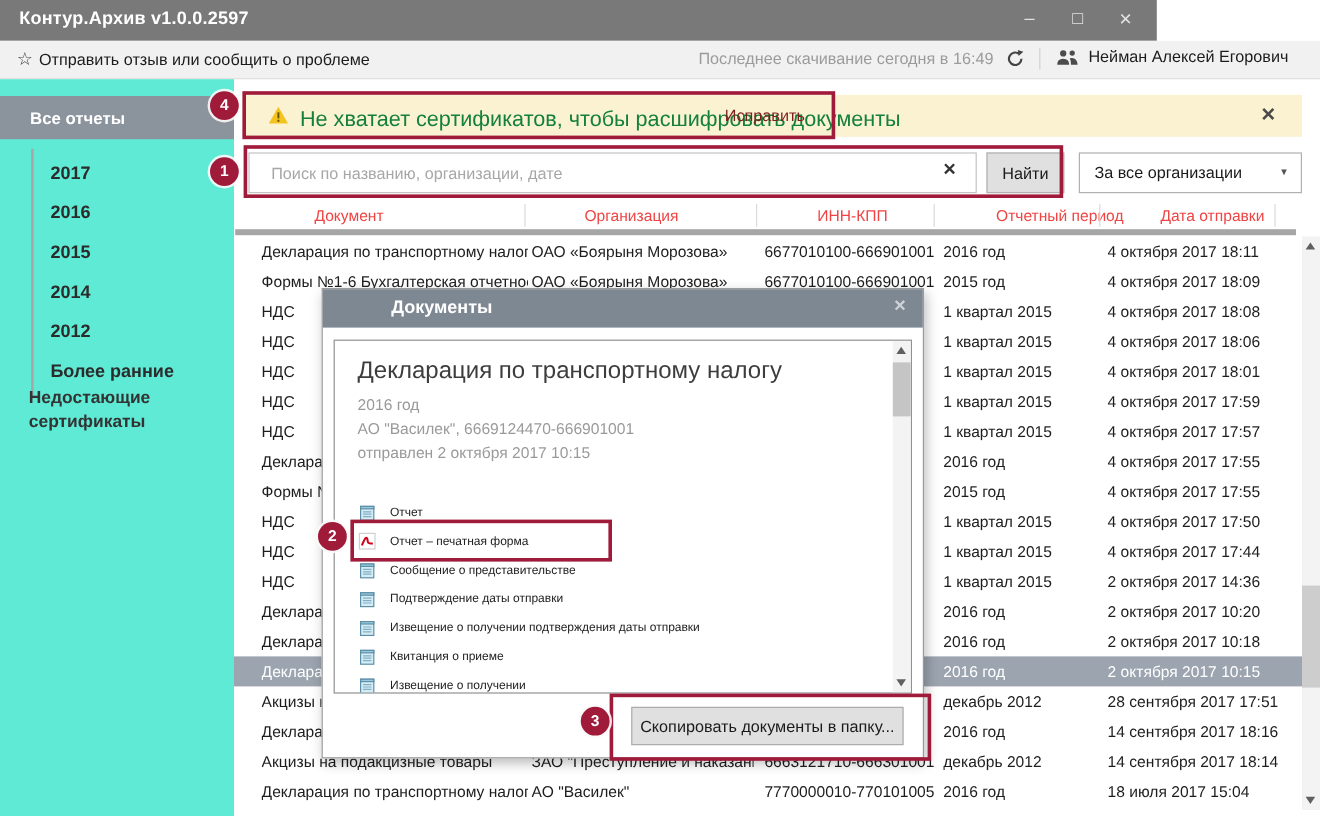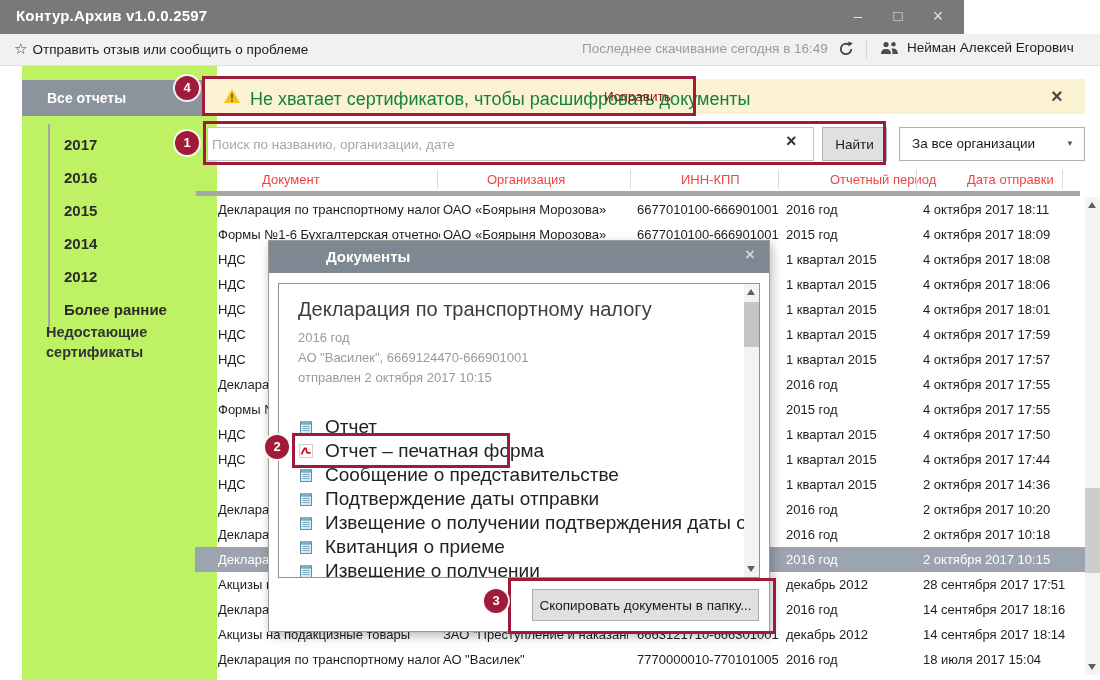--- a/index.html
+++ b/index.html
@@ -17,35 +17,35 @@
   .toolbar { position:absolute; left:0; top:34px; width:1100px; height:32px; background:#f1f1f1; border-bottom:1px solid #e0e0e0; }
   .feedback { position:absolute; left:14px; top:40px; font-size:13.5px; color:#1c1c1c; cursor:pointer; }
   .feedback .star { color:#3f3f3f; font-size:15px; margin-right:5px; }
   .last-download { position:absolute; left:582px; top:41px; font-size:13.5px; color:#9b9b9b; }
   .refresh { position:absolute; left:838px; top:41px; width:16px; height:16px; cursor:pointer; }
   .tb-divider { position:absolute; left:866px; top:40px; width:1px; height:18px; background:#d2d2d2; }
   .user { position:absolute; left:880px; top:40px; display:flex; align-items:center; cursor:pointer; }
   .user .name { margin-left:8px; font-size:13.5px; color:#1c1c1c; }
 
   
-  .sidebar { position:absolute; left:0; top:66px; width:195px; height:614px; background:#bef264;margin-left:22px; }
+  .sidebar { position:absolute; left:0; top:66px; width:195px; height:614px; background:#5eead4; }
   .all-reports { position:absolute; left:0; top:14px; width:195px; height:36px; background:#8b939d; color:#fff; font-size:14px; font-weight:bold; line-height:36px; padding-left:25px; cursor:pointer; }
   .years { position:absolute; left:26px; top:58px; border-left:2px solid #a6a6a6; padding:4px 0 6px 0; list-style:none; }
   .years li { padding:8px 0 8px 14px; font-size:15px; font-weight:bold; color:#2b2b2b; cursor:pointer; white-space:nowrap; }
   .missing-certs { position:absolute; left:24px; top:256px; width:135px; font-size:14.5px; font-weight:bold; color:#333; line-height:20px; cursor:pointer; }
 
   
   .banner { position:absolute; left:205px; top:79px; width:880px; height:35px; background:#fbf2d2; }
   .warn-icon { position:absolute; left:223px; top:88px; }
   .banner-text { position:absolute; left:250px; top:89px; font-size:18px; color:#15803d; }
   .banner-action { position:absolute; left:604px; top:89px; font-size:13.5px; color:#7f1d1d; cursor:pointer; }
   .banner-close { position:absolute; left:1051px; top:83px; font-size:20px; font-weight:bold; color:#4a4a4a; cursor:pointer; line-height:26px; }
 
   
-  .search-input { position:absolute; left:207px; top:127px; width:607px; height:34px; border:1px solid #c3c3c3; background:#fff; font-size:13.5px; padding:0 32px 0 4px; color:#222; font-family:inherit; }
+  .search-input { position:absolute; left:207px; top:127px; width:607px; height:34px; border:1px solid #c3c3c3; background:#fff; font-size:13.5px; padding:0 32px 0 18px; color:#222; font-family:inherit; }
   .search-input::placeholder { color:#a7a7a7; }
   .search-clear { position:absolute; left:786px; top:131px; font-size:18px; font-weight:bold; color:#333; cursor:pointer; }
   .find-button { position:absolute; left:822px; top:127px; width:65px; height:34px; background:#e0e0e0; border:1px solid #b0b0b0; font-size:13.5px; color:#1a1a1a; font-family:inherit; cursor:pointer; }
   .org-select { position:absolute; left:899px; top:127px; width:186px; height:34px; background:#fff; border:1px solid #b0b0b0; font-size:13.5px; color:#1a1a1a; line-height:32px; padding-left:12px; cursor:pointer; }
   .org-select .caret { position:absolute; right:10px; top:0; font-size:8px; color:#555; }
 
   
   .th-cell { position:absolute; top:172px; font-size:13px; color:#ef4444; cursor:pointer;margin-left:44px; }
   .th-doc{left:218px} .th-org{left:443px} .th-inn{left:637px} .th-period{left:786px} .th-date{left:923px}
   .h-div { position:absolute; top:170px; width:1px; height:19px; background:#dadada; }
@@ -70,26 +70,26 @@
   .modal { position:absolute; left:268px; top:240px; width:502px; height:392px; background:#fff; border:1px solid #9b9b9b; box-shadow:2px 4px 10px rgba(0,0,0,.28); z-index:20; }
   .modal-header { position:absolute; left:0; top:0; width:100%; height:32px; background:#7e8893; }
   .modal-title { position:absolute; left:20px; top:7px; color:#fff; font-size:15px; font-weight:bold;margin-left:37px; }
   .modal-close { position:absolute; right:14px; top:4px; color:#cdd2d7; font-size:17px; font-weight:bold; cursor:pointer; }
   .doc-panel { position:absolute; left:9px; top:42px; width:482px; height:295px; border:1px solid #919191; background:#fff; overflow:hidden; }
   .doc-title { position:absolute; left:19px; top:14px; font-size:20px; color:#3d3d3d; white-space:nowrap; }
   .doc-meta { position:absolute; left:19px; top:44px; font-size:13px; color:#9a9a9a; line-height:20px; }
   .file-list { position:absolute; left:19px; top:131px; width:420px; list-style:none; }
   .file-item { display:flex; align-items:center; height:24px; cursor:pointer; }
   .file-item .icon { width:16px; height:16px; margin-right:11px; flex:none; }
-  .file-item .label { font-size:19px; color:#222; white-space:nowrap; }
+  .file-item .label { font-size:10px; color:#222; white-space:nowrap; }
   .file-item .pdf-icon { display:none; }
   .file-item[data-icon="pdf"] .pdf-icon { display:block; }
   .doc-scroll { position:absolute; right:0; top:0; width:15px; height:293px; background:#f3f3f3; cursor:pointer; }
   .doc-thumb { position:absolute; left:0; top:18px; width:15px; height:45px; background:#c5c5c5; }
-  .copy-button { position:absolute; left:263px; top:348px; width:227px; height:32px; background:#e0e0e0; border:1px solid #acacac; font-size:13.5px; color:#1a1a1a; font-family:inherit; cursor:pointer; }
+  .copy-button { position:absolute; left:257px; top:348px; width:227px; height:32px; background:#e0e0e0; border:1px solid #acacac; font-size:13.5px; color:#1a1a1a; font-family:inherit; cursor:pointer; }
 
   
   .red-box { position:absolute; border:3px solid #a01a3a; z-index:40; pointer-events:none; }
   .box4 { left:202px; top:76px; width:494px; height:40px; }
   .box1 { left:203px; top:121px; width:683px; height:44px; }
   .box2 { left:292px; top:433px; width:218px; height:35px; }
   .box3 { left:508px; top:578px; width:268px; height:56px; }
   .red-circle { position:absolute; width:24px; height:24px; border-radius:50%; background:#a01a3a; color:#fff; font-size:13px; font-weight:bold; text-align:center; line-height:24px; z-index:41; box-shadow:0 0 0 2px rgba(250,250,250,.9); }
   .circ4 { left:175px; top:76px; }
   .circ1 { left:175px; top:131px; }

